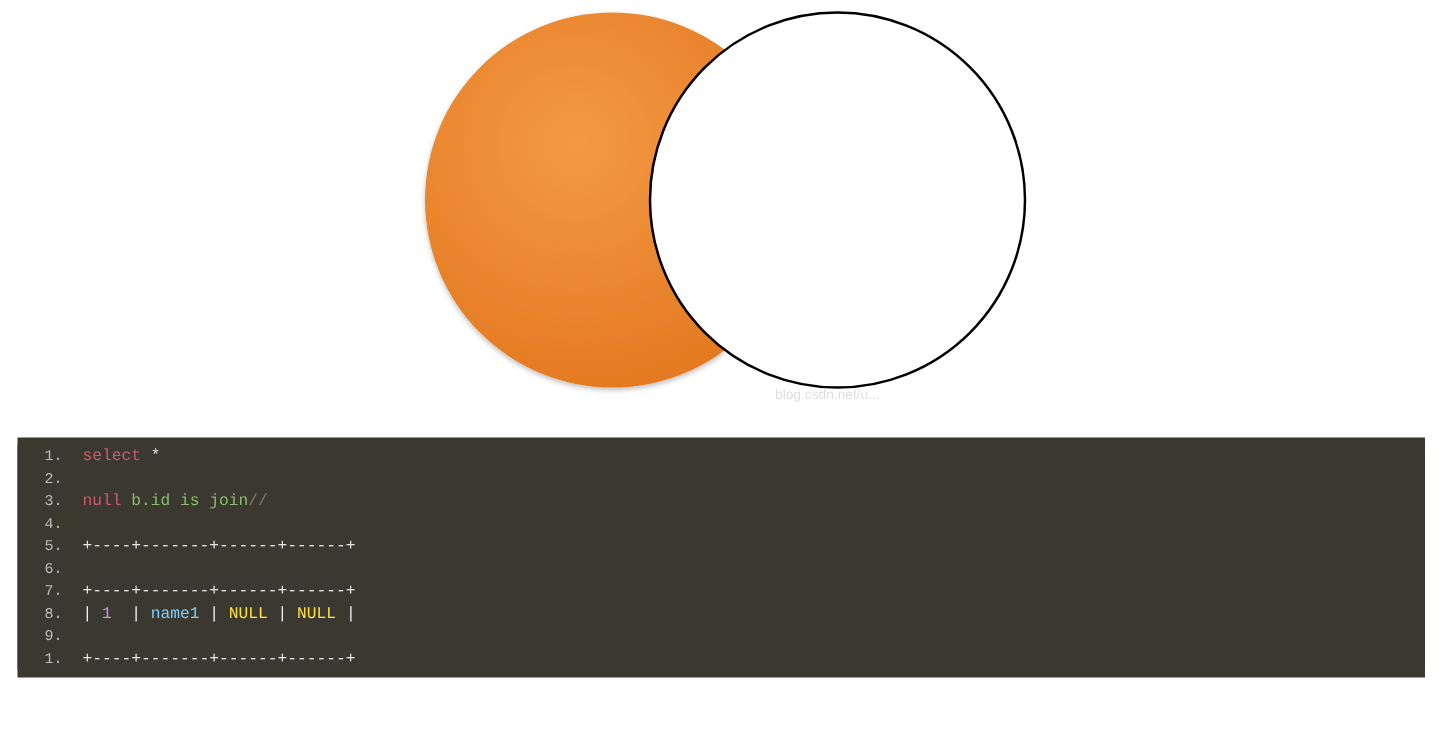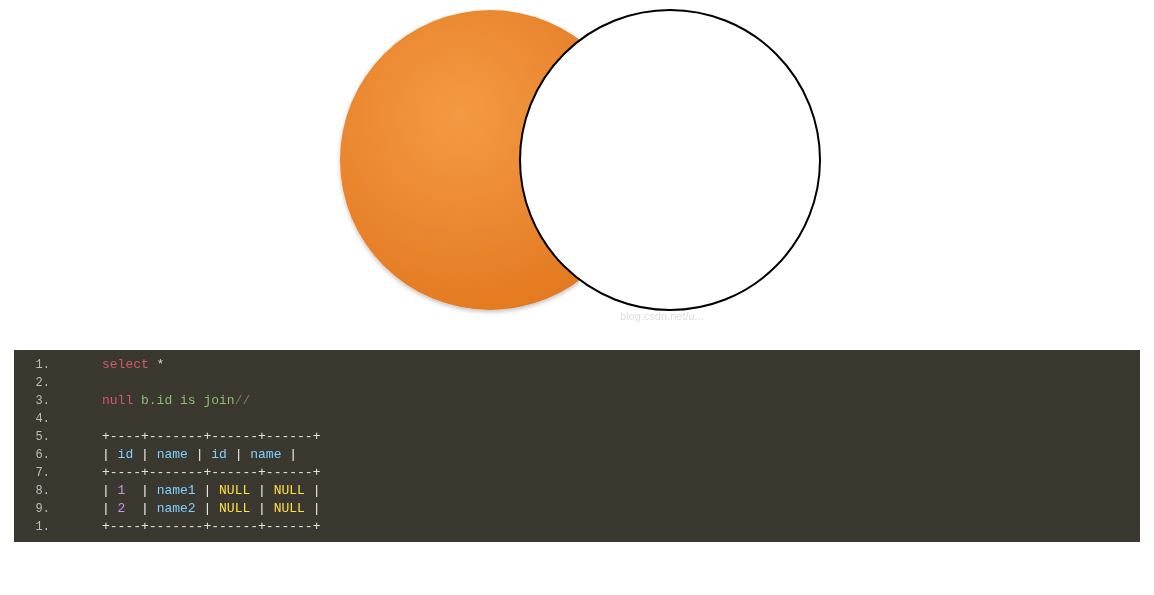--- a/index.html
+++ b/index.html
@@ -48,21 +48,20 @@
     width: 44px;
     text-align: right;
     padding-right: 8px;
     color: #bcbcbc;
     background: #3a382f;
     flex-shrink: 0;
     font-size: 12px;
   }
   .code {
     padding-left: 8px;
-    margin-left: 36px;
   }
   .kw { color: #d05a6e; }      
   .id { color: #7fd0ff; }      
   .str { color: #e5e5e5; }     
   .num { color: #c792ea; }     
   .bar { color: #f0f0f0; }
   .null { color: #fde047; }
   .name { color: #7fd0ff; text-align: center; }
   .green { color: #8abf6e; }
   .comment { color: #7a7a6c; }
@@ -112,31 +111,29 @@
   <div class="code-line">
     <span class="gutter">4.</span>
     <span class="code"></span>
   </div>
   <div class="code-line">
     <span class="gutter">5.</span>
     <span class="code str">+----+-------+------+------+</span>
   </div>
   <div class="code-line">
     <span class="gutter">6.</span>
-    <span class="code"><span class="bar">| </span><span class="id">id</span><span class="bar"> | </span><span class="id">name</span><span class="bar"> | </span><span class="id">id</span><span class="bar"> | </span><span class="id">name</span><span class="bar"> |</span></span>
   </div>
   <div class="code-line">
     <span class="gutter">7.</span>
     <span class="code str">+----+-------+------+------+</span>
   </div>
   <div class="code-line">
     <span class="gutter">8.</span>
     <span class="code"><span class="bar">| </span><span class="num">1</span><span class="bar">  | </span><span class="name">name1</span><span class="bar"> | </span><span class="null">NULL</span><span class="bar"> | </span><span class="null">NULL</span><span class="bar"> |</span></span>
   </div>
   <div class="code-line">
     <span class="gutter">9.</span>
-    <span class="code"><span class="bar">| </span><span class="num">2</span><span class="bar">  | </span><span class="name">name2</span><span class="bar"> | </span><span class="null">NULL</span><span class="bar"> | </span><span class="null">NULL</span><span class="bar"> |</span></span>
   </div>
   <div class="code-line">
     <span class="gutter">1.</span>
     <span class="code str">+----+-------+------+------+</span>
   </div>
 </div>
 
 </body></html>

